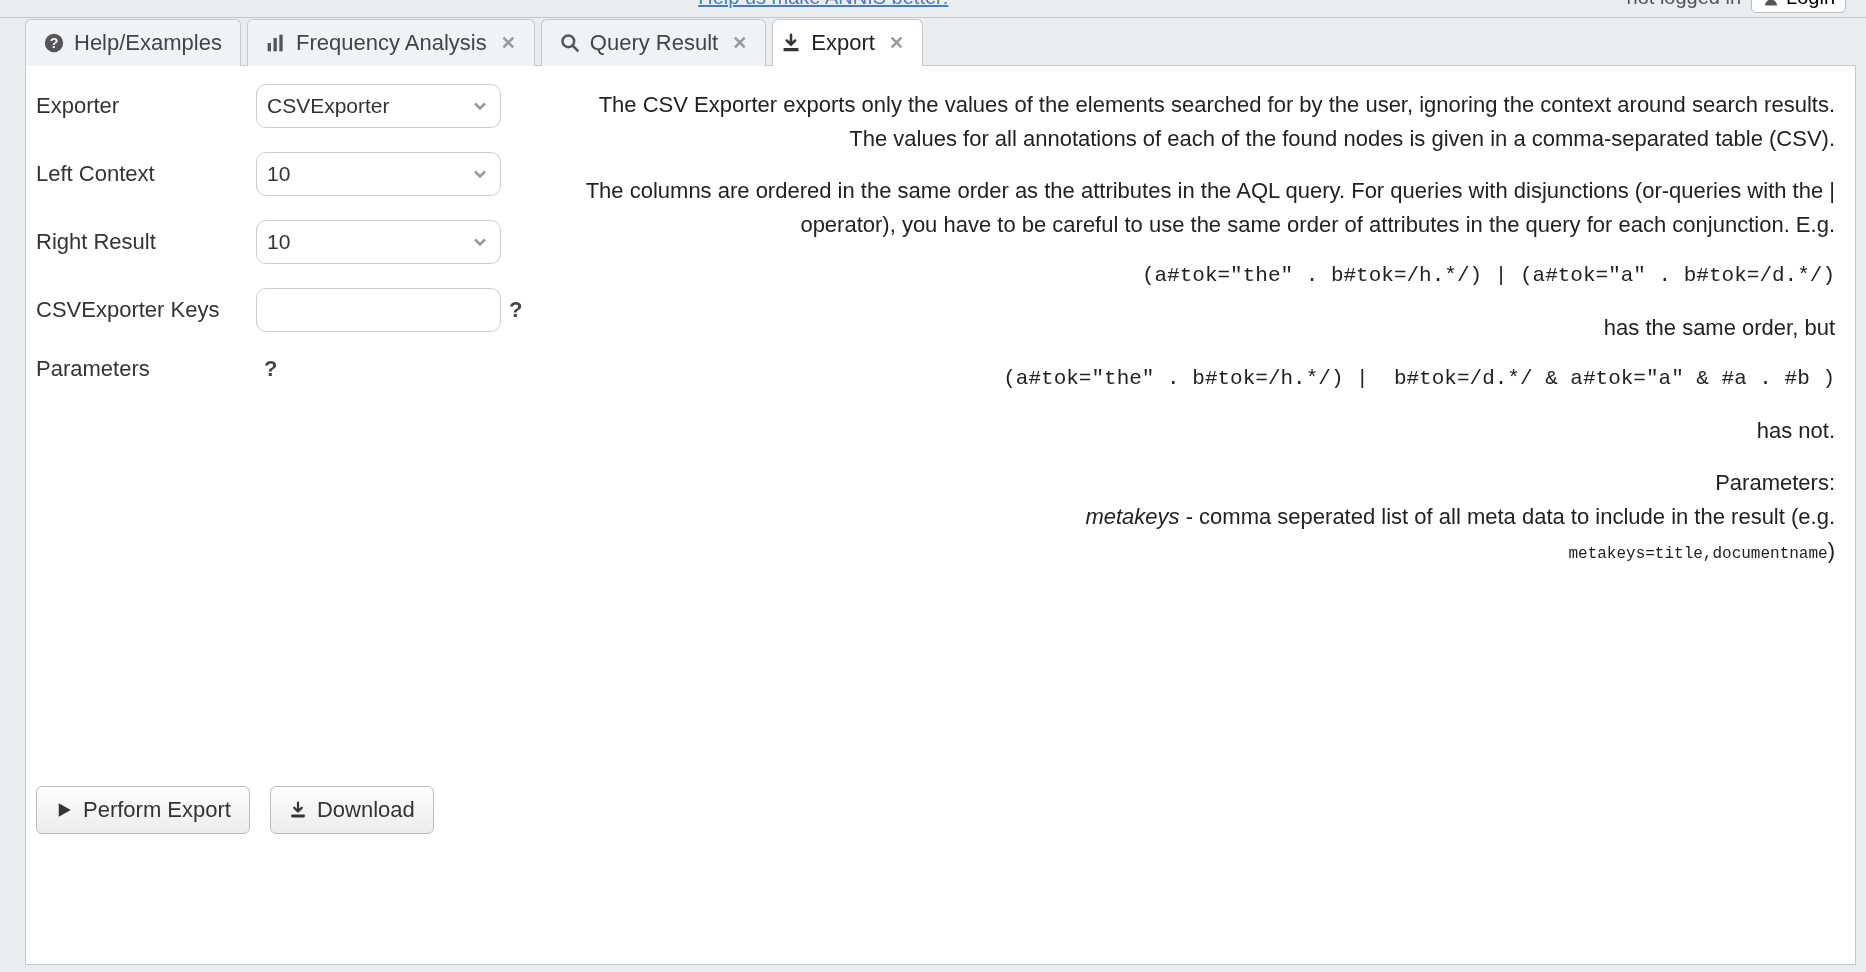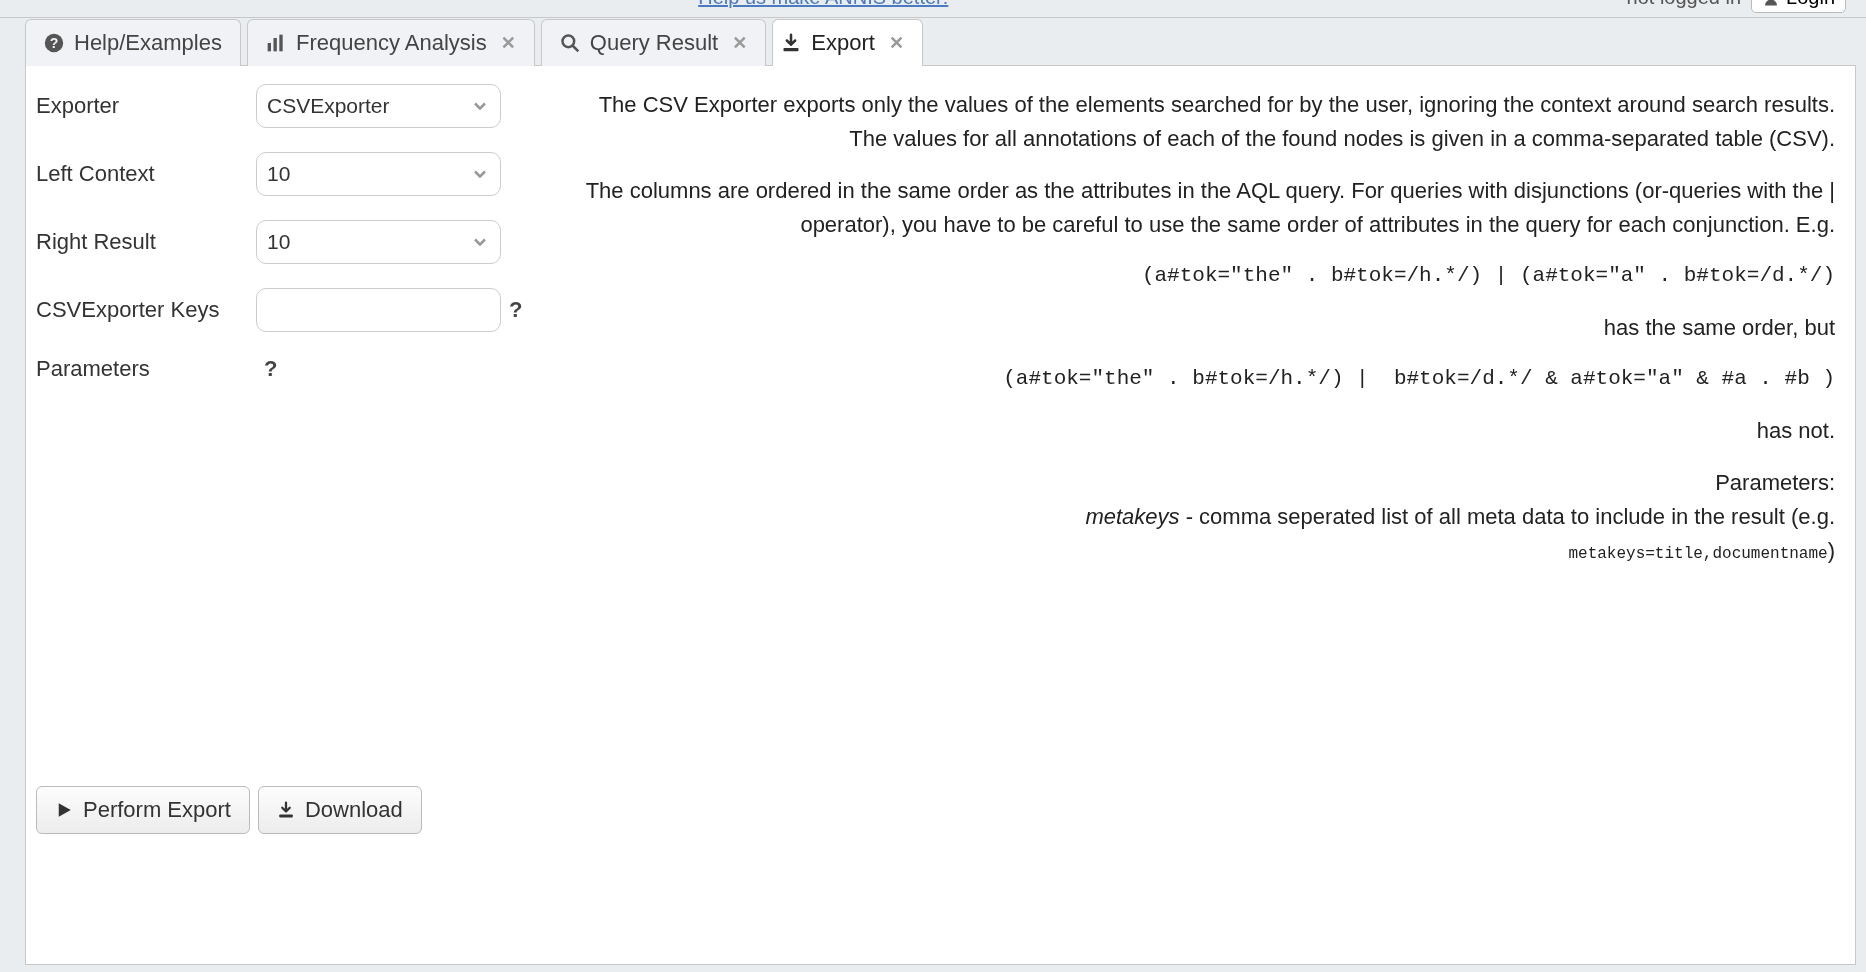--- a/index.html
+++ b/index.html
@@ -136,21 +136,21 @@
       color: #333;
     }
     .tooltip-q {
       margin-left: 8px;
       font-size: 22px;
       font-weight: bold;
       color: #444;
     }
     .action-row {
       display: flex;
-      gap: 8px;
+      gap: 20px;
       margin-top: 380px;
     }
     .action-btn {
       border: 1px solid #bbb;
       border-radius: 6px;
       background: linear-gradient(#fdfdfd, #ececec);
       padding: 10px 18px;
       font-size: 22px;
       color: #333;
       display: flex;

